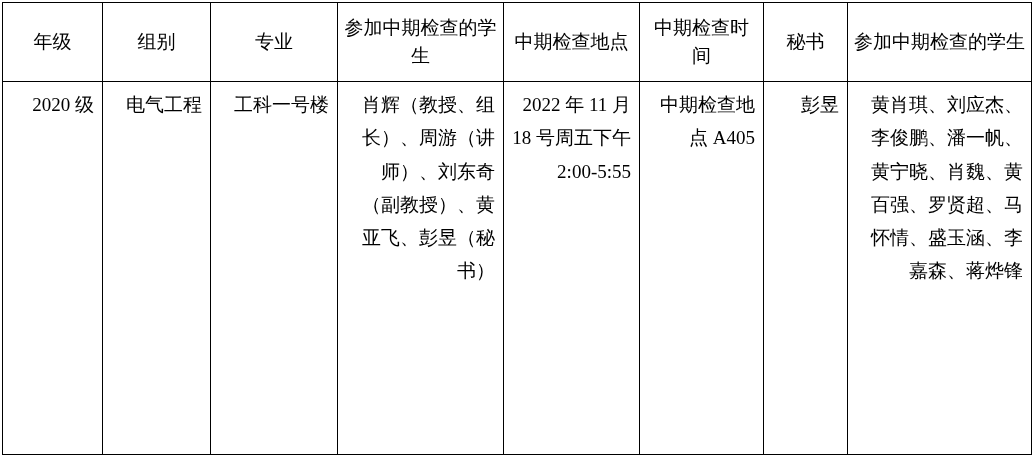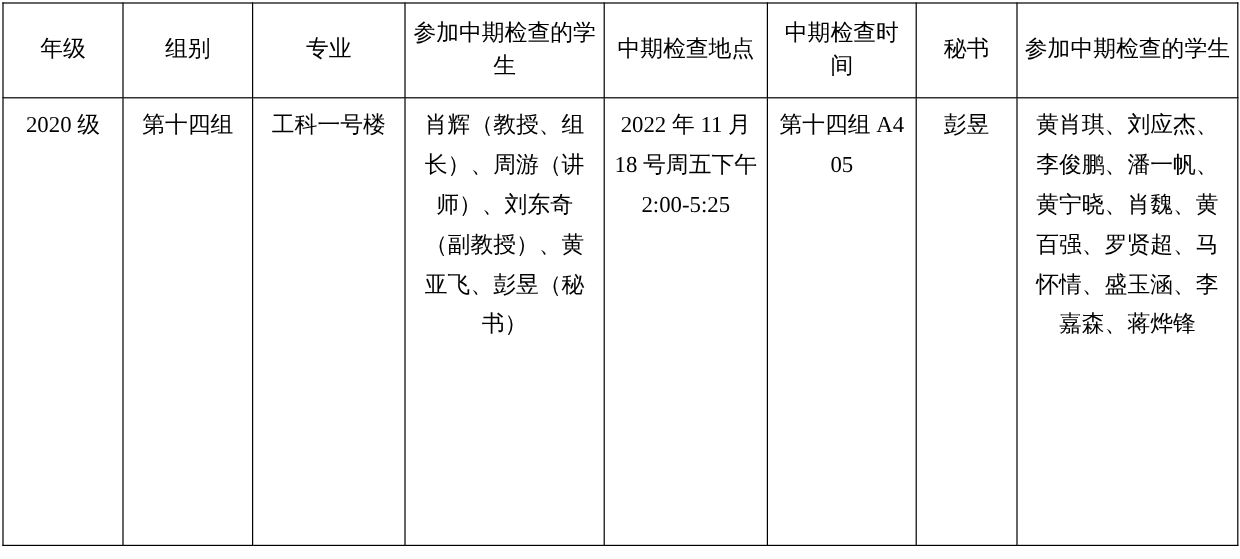--- a/index.html
+++ b/index.html
@@ -39,21 +39,21 @@
     text-align: center;
     vertical-align: middle;
     height: 70px;
     padding: 4px 6px;
     line-height: 1.5;
   }
   td.center-cell {
     text-align: center;
   }
   td.body-cell {
-    text-align: center;
+    text-align: right;
     height: 360px;
   }
   
   col.c-grade   { width: 100px; }
   col.c-group   { width: 108px; }
   col.c-major   { width: 127px; }
   col.c-teacher { width: 166px; }
   col.c-time    { width: 136px; }
   col.c-place   { width: 124px; }
   col.c-sec     { width: 84px; }
@@ -90,33 +90,33 @@
         <th>秘书</th>
         <th>参加中期检查的学生</th>
       </tr>
     </thead>
     <tbody>
       <tr>
         <td class="body-cell center-cell">
           <span class="cell-text">2020 级</span>
         </td>
         <td class="body-cell center-cell">
-          <span class="cell-text">第十四组</span>
+          <span class="cell-text">电气工程</span>
         </td>
         <td class="body-cell center-cell">
           <span class="cell-text">工科一号楼</span>
         </td>
         <td class="body-cell">
           <span class="cell-text">肖辉（教授、组长）、周游（讲师）、刘东奇（副教授）、黄亚飞、彭昱（秘书）</span>
         </td>
         <td class="body-cell center-cell">
-          <span class="cell-text">2022 年 11 月 18 号周五下午 2:00-5:25</span>
+          <span class="cell-text">2022 年 11 月 18 号周五下午 2:00-5:55</span>
         </td>
         <td class="body-cell center-cell">
-          <span class="cell-text">第十四组 A405</span>
+          <span class="cell-text">中期检查地点 A405</span>
         </td>
         <td class="body-cell center-cell">
           <span class="cell-text">彭昱</span>
         </td>
         <td class="body-cell">
           <span class="cell-text">黄肖琪、刘应杰、李俊鹏、潘一帆、黄宁晓、肖魏、黄百强、罗贤超、马怀情、盛玉涵、李嘉森、蒋烨锋</span>
         </td>
       </tr>
     </tbody>
   </table>

